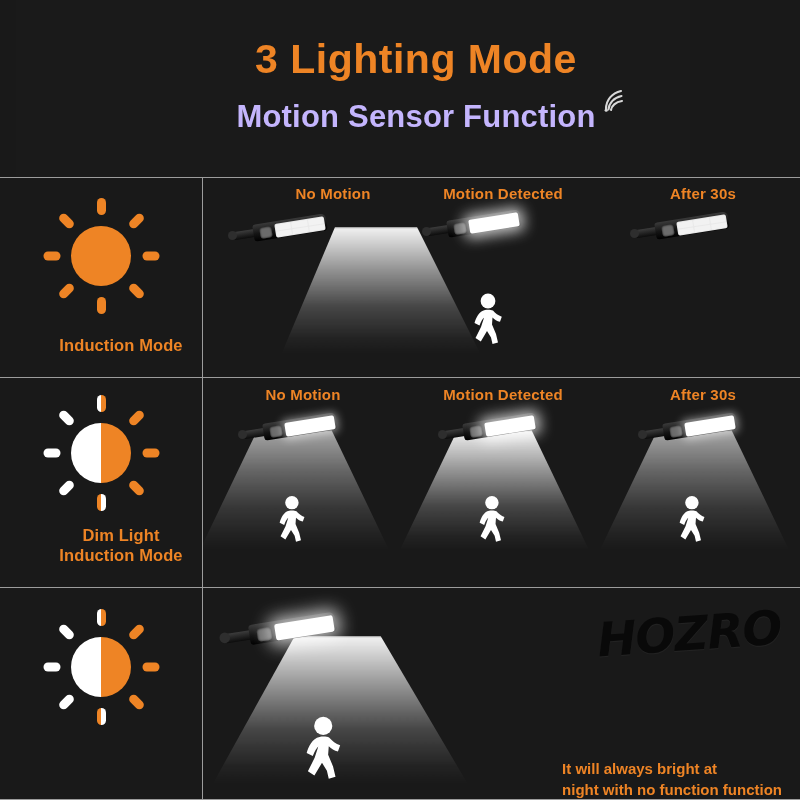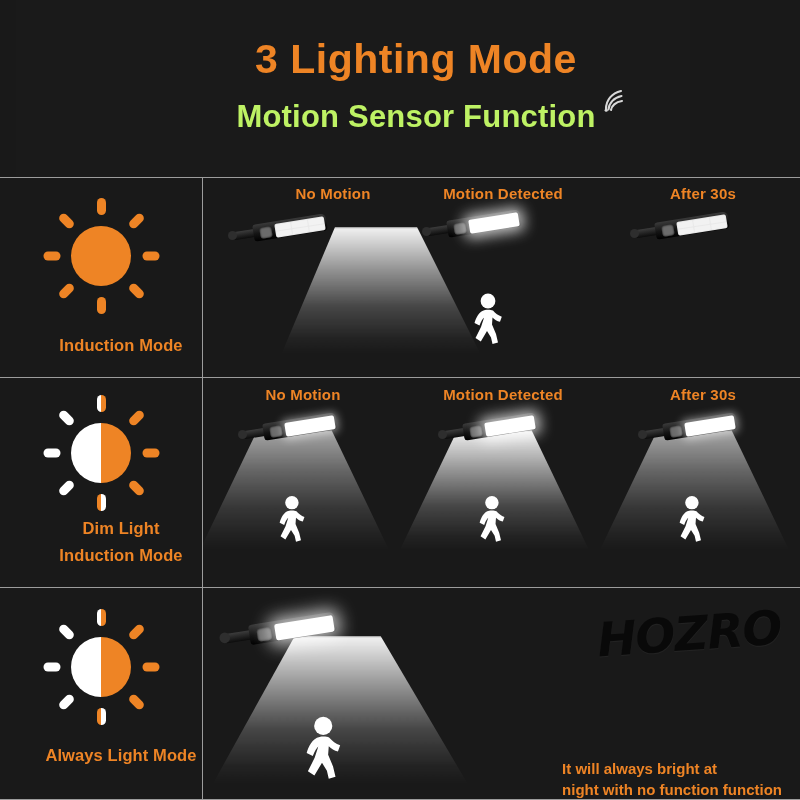--- a/index.html
+++ b/index.html
@@ -24,21 +24,21 @@
     font-size:41px; font-weight:bold; letter-spacing:.5px;
     color:#EE8425;
   }
   .title-sub-wrap {
     position:absolute; left:0; top:99px; width:800px;
     text-align:center;
   }
   .title-sub {
     display:inline-block; position:relative;
     font-size:31px; font-weight:bold; letter-spacing:.2px;
-    color:#bef264;
+    color:#c4b5fd;
   }
   .wave-icon {
     position:absolute; right:-34px; top:-14px;
     width:30px; height:30px;
   }
 
   
   .grid { position:absolute; left:0; top:177px; width:800px; height:623px; }
   .hline { position:absolute; left:0; width:800px; height:1px; background:#9c9c9c; }
   .vline { position:absolute; width:1px; background:#9c9c9c; }
@@ -290,21 +290,21 @@
             <div class="ray r1"></div>
             <div class="ray r2"></div>
             <div class="ray r3"></div>
           <div class="ray r4 half"></div>
             <div class="ray r5 w"></div>
             <div class="ray r6 w"></div>
             <div class="ray r7 w"></div>
           <div class="sun-core split"></div>
         </div>
       </div>
-      <div class="mode-label" style="top:140px;">Dim Light</div>
+      <div class="mode-label" style="top:147px;">Dim Light</div>
       <div class="mode-label" style="top:167px;">Induction Mode</div>
     </div>
 
     <div class="scenecell">
       <div class="col-head" style="left:5px;   width:190px;">No Motion</div>
       <div class="col-head" style="left:205px; width:190px;">Motion Detected</div>
       <div class="col-head" style="left:405px; width:190px;">After 30s</div>
 
       <div class="beam dim" style="left:-8px; top:52px; width:195px; height:122px;
            clip-path:polygon(32% 0%, 70% 0%, 100% 100%, 2% 100%);"></div>
@@ -368,21 +368,20 @@
             <div class="ray r1"></div>
             <div class="ray r2"></div>
             <div class="ray r3"></div>
           <div class="ray r4 half"></div>
             <div class="ray r5 w"></div>
             <div class="ray r6 w"></div>
             <div class="ray r7 w"></div>
           <div class="sun-core split"></div>
         </div>
       </div>
-      <div class="mode-label" style="top:157px;">Always Light Mode</div>
     </div>
 
     <div class="scenecell">
       <div class="beam" style="left:6px; top:48px; width:260px; height:150px;
            clip-path:polygon(33% 0%, 66% 0%, 100% 100%, 1% 100%);"></div>
       <div class="lamp" style="left:20px; top:28px; width:120px; height:36px; transform:scale(1.18); transform-origin:left top;">
         <div class="lamp-arm"></div>
           <div class="lamp-knob"></div>
         <div class="lamp-body"></div>
         <div class="lamp-sensor"></div>

